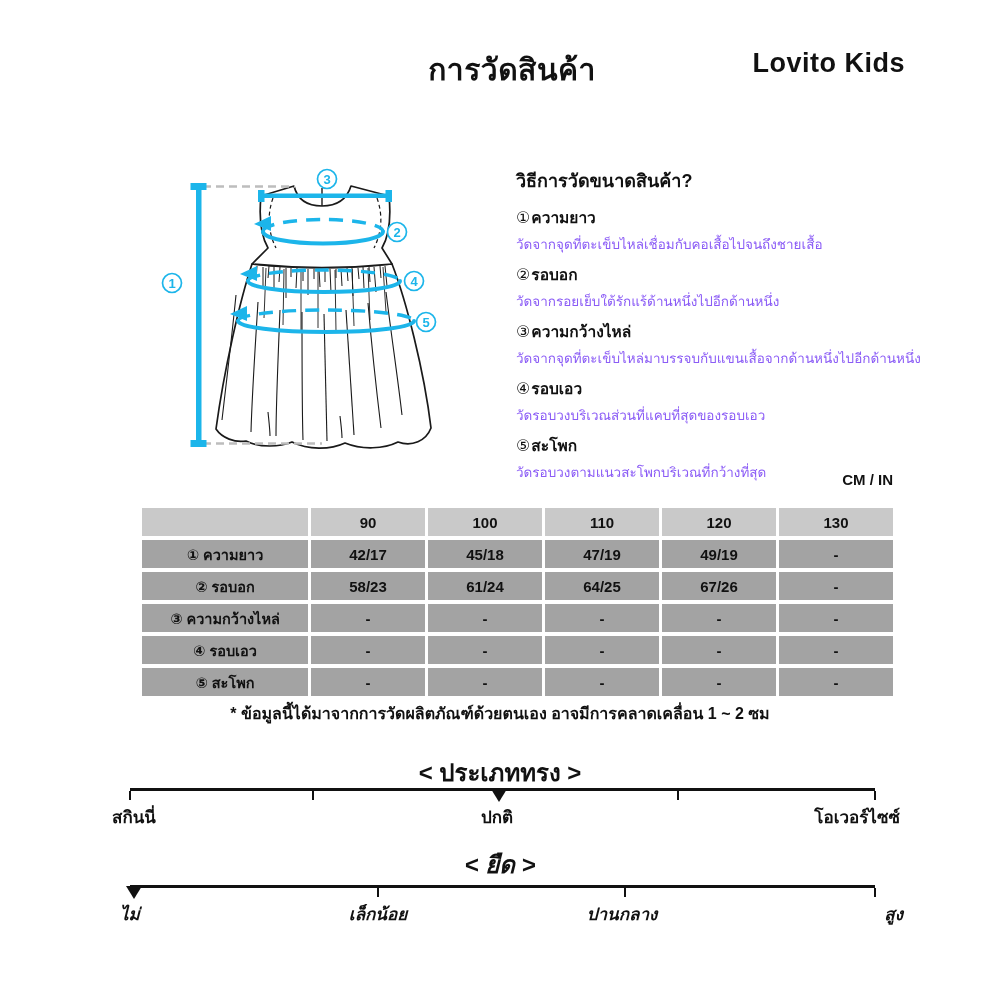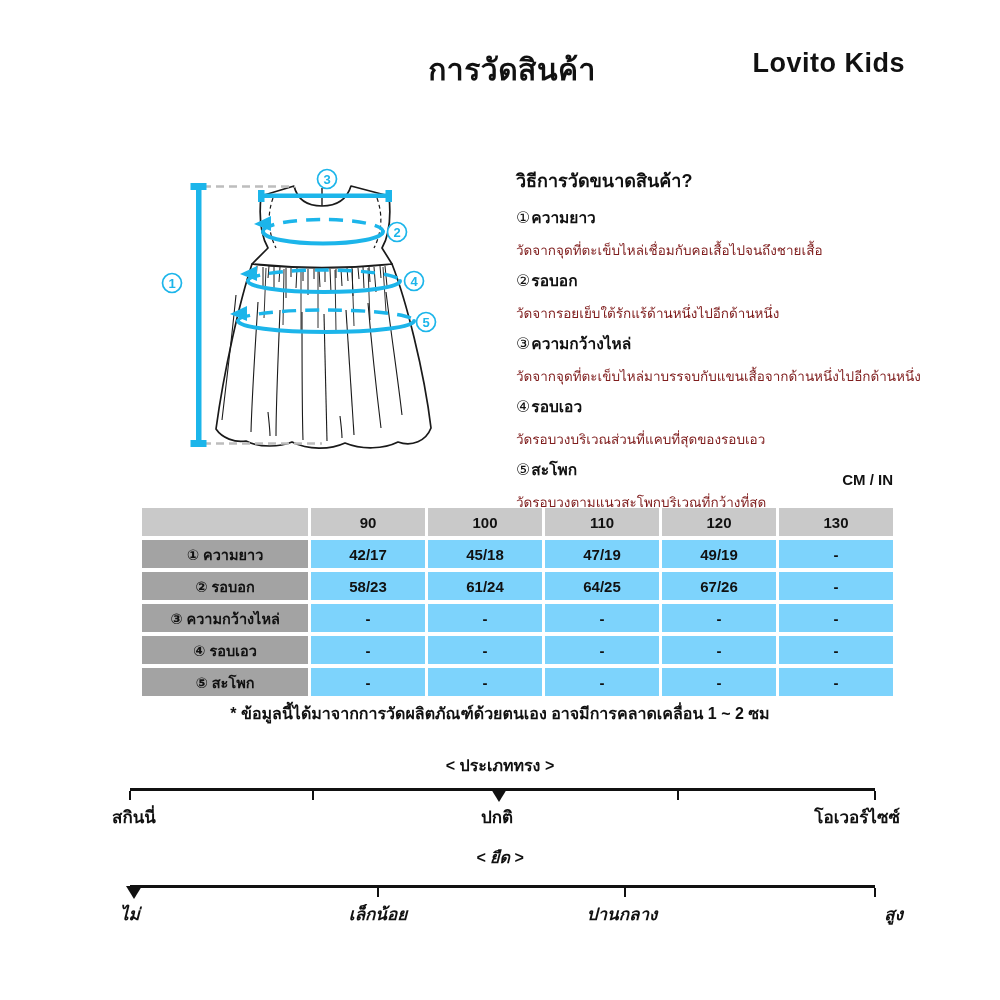--- a/index.html
+++ b/index.html
@@ -17,44 +17,44 @@
     position:absolute; top:48px; right:95px;
     font-size:27px; font-weight:700; letter-spacing:.5px;
   }
   
   .diagram { position:absolute; left:140px; top:160px; }
   
   .instructions { position:absolute; left:516px; top:166px; width:430px; }
   .ins-heading { font-size:18px; font-weight:700; margin-bottom:13px; }
   .ins-term { font-size:15.5px; font-weight:700; line-height:20px; margin-top:11px; }
   .ins-term .num { font-weight:400; margin-right:1px; font-size:16px; }
-  .ins-desc { font-size:13.5px; line-height:19px; color:#7f1d1d; margin-top:13px; }
+  .ins-desc { font-size:13.5px; line-height:19px; color:#8b5cf6; margin-top:7px; }
   
   .units { position:absolute; top:471px; right:107px; font-size:15px; font-weight:700; }
   .size-table {
     position:absolute; left:142px; top:492px; width:751px;
     display:grid; grid-template-columns:166px repeat(5,1fr); gap:4px 3px;
   }
   .cell {
     height:28px; display:flex; align-items:center; justify-content:center;
     font-size:15px; font-weight:700;
   }
   .cell.head  { background:#c9c9c9;margin-top:16px; }
   .cell.label { background:#a3a3a3; font-size:14.5px; }
-  .cell.val   { background:#7dd3fc; }
+  .cell.val   { background:#a3a3a3; }
   
   .footnote {
     position:absolute; top:701px; left:0; width:1000px; text-align:center;
     font-size:16px; font-weight:700;
   }
   
   .slider { position:absolute; left:0; width:1000px; height:92px; }
   .slider.fit { top:753px; }
   .slider.stretch { top:845px;font-style:italic; }
-  .slider-title { text-align:center; font-size:16px; font-weight:700; }
+  .slider-title { text-align:center; font-size:24px; font-weight:700; }
   .rail { position:absolute; left:130px; width:745px; border-top:3px solid #111; }
   .slider.fit .rail { top:35px; }
   .slider.stretch .rail { top:40px; }
   .tick { position:absolute; top:0; width:2px; height:9px; margin-left:-1px; background:#111; }
   .marker {
     position:absolute; top:-2px; width:0; height:0; transform:translateX(-50%);
     border-left:8px solid transparent; border-right:8px solid transparent;
     border-top:13px solid #111;
   }
   .scale-label { position:absolute; font-size:17px; font-weight:700; white-space:nowrap; }

